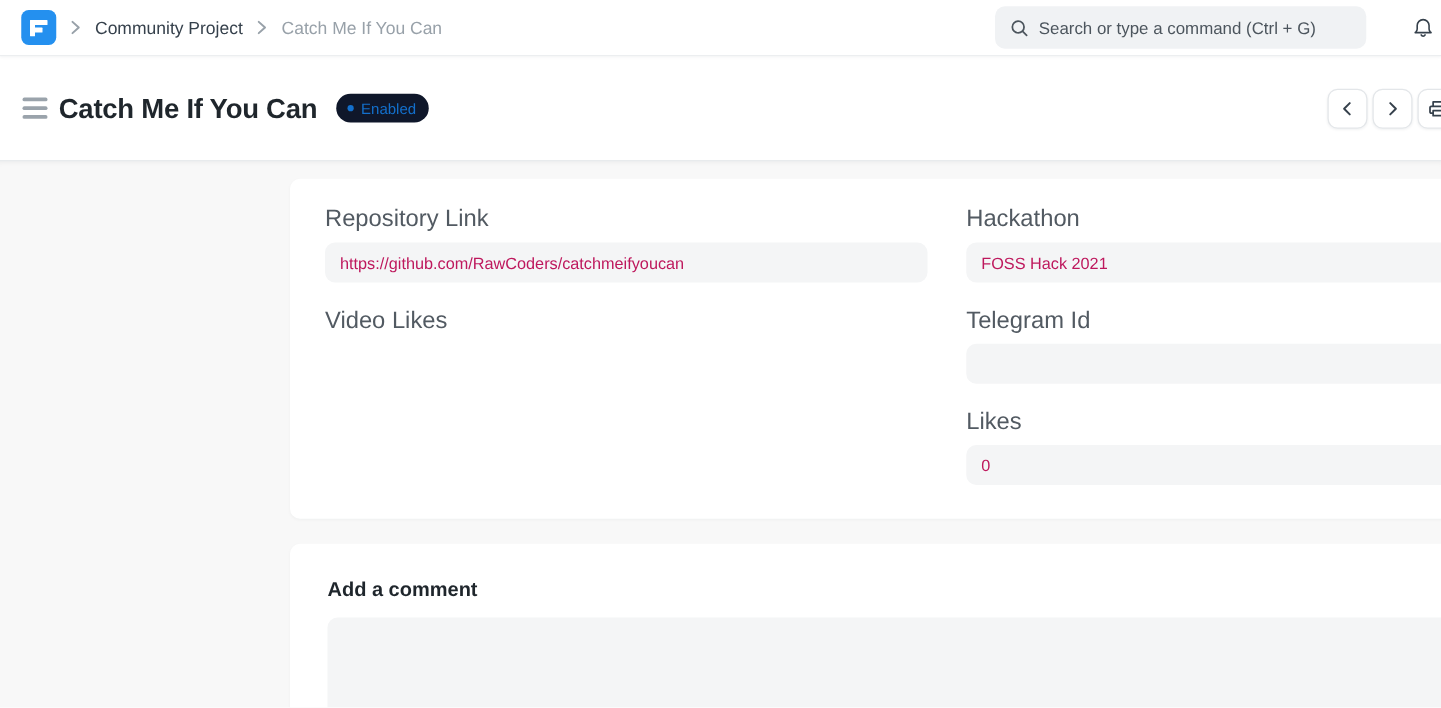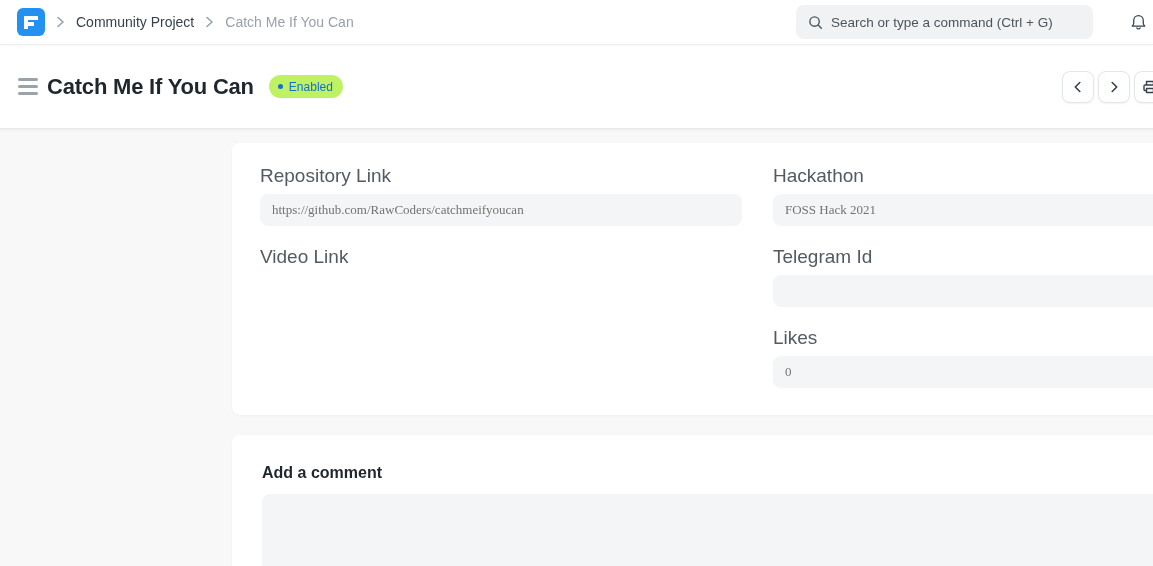--- a/index.html
+++ b/index.html
@@ -55,21 +55,21 @@
     display: flex; align-items: center;
     padding-left: 18px; background: #ffffff;
     position: relative; z-index: 2;
   }
   .hamburger { width: 20px; display: flex; flex-direction: column; gap: 4.5px; cursor: pointer; margin-right: 9px; padding: 4px 0; background: none; border: none; }
   .hamburger span { display: block; height: 2.4px; border-radius: 2px; background: #9aa3ab; }
   .page-title { font-size: 22px; font-weight: 700; color: #1f262c; letter-spacing: -0.2px; white-space: nowrap; }
   .status-badge {
     margin-left: 15px;
     display: inline-flex; align-items: center; gap: 6px;
-    background: #bef264; color: #1370cc;
+    background: #0f172a; color: #1370cc;
     font-size: 12px; font-weight: 500;
     padding: 4.5px 10px 4.5px 9px; border-radius: 999px; white-space: nowrap;
   }
   .status-badge .dot { width: 5px; height: 5px; border-radius: 50%; background: #1370cc; }
   .header-actions { margin-left: auto; margin-right: -13px; display: flex; gap: 4px; }
   .icon-btn {
     width: 32px; height: 32px; border-radius: 8px;
     background: #ffffff; border: 1px solid #e3e6e9;
     box-shadow: 0 1px 2px rgba(25,39,52,0.06);
     display: flex; align-items: center; justify-content: center;
@@ -92,22 +92,22 @@
   .form-card {
     padding: 22px 26px 27px 28px;
     display: grid; grid-template-columns: 482px 482px; column-gap: 31px;
   }
   .field { margin-bottom: 20px; }
   .field:last-child { margin-bottom: 0; }
   .field-label { display: block; font-size: 19px; color: #525a62; margin-bottom: 7px; }
   .field-input {
     width: 100%; height: 32px; border: none; outline: none;
     background: #f4f5f6; border-radius: 8px;
-    padding: 0 12px; font-size: 13px; color: #737373;
-    font-family: Liberation Serif, serif;
+    padding: 0 12px; font-size: 13px; color: #be185d;
+    font-family: Liberation Sans, sans-serif;
   }
   .comment-card { margin-top: 20px; padding: 29px 30px; height: 300px; }
   .comment-heading { font-size: 16px; font-weight: 700; color: #1f262c; margin-bottom: 12px; }
   .comment-input {
     width: 987px; height: 220px; border: none; outline: none; resize: none;
     background: #f4f5f6; border-radius: 8px; padding: 10px 12px;
     font-size: 13px; color: #3b4348; font-family: inherit; display: block;
   }
 </style>
 </head>
@@ -186,21 +186,21 @@
 
   <div class="content">
 
     <div class="card form-card">
       <div class="form-col">
         <div class="field">
           <label class="field-label">Repository Link</label>
           <input class="field-input" type="text" value="https://github.com/RawCoders/catchmeifyoucan" style="">
         </div>
         <div class="field">
-          <label class="field-label">Video Link</label>
+          <label class="field-label">Video Likes</label>
         </div>
       </div>
       <div class="form-col">
         <div class="field">
           <label class="field-label">Hackathon</label>
           <input class="field-input" type="text" value="FOSS Hack 2021" style="">
         </div>
         <div class="field">
           <label class="field-label">Telegram Id</label>
           <input class="field-input" type="text" value="" style="">

